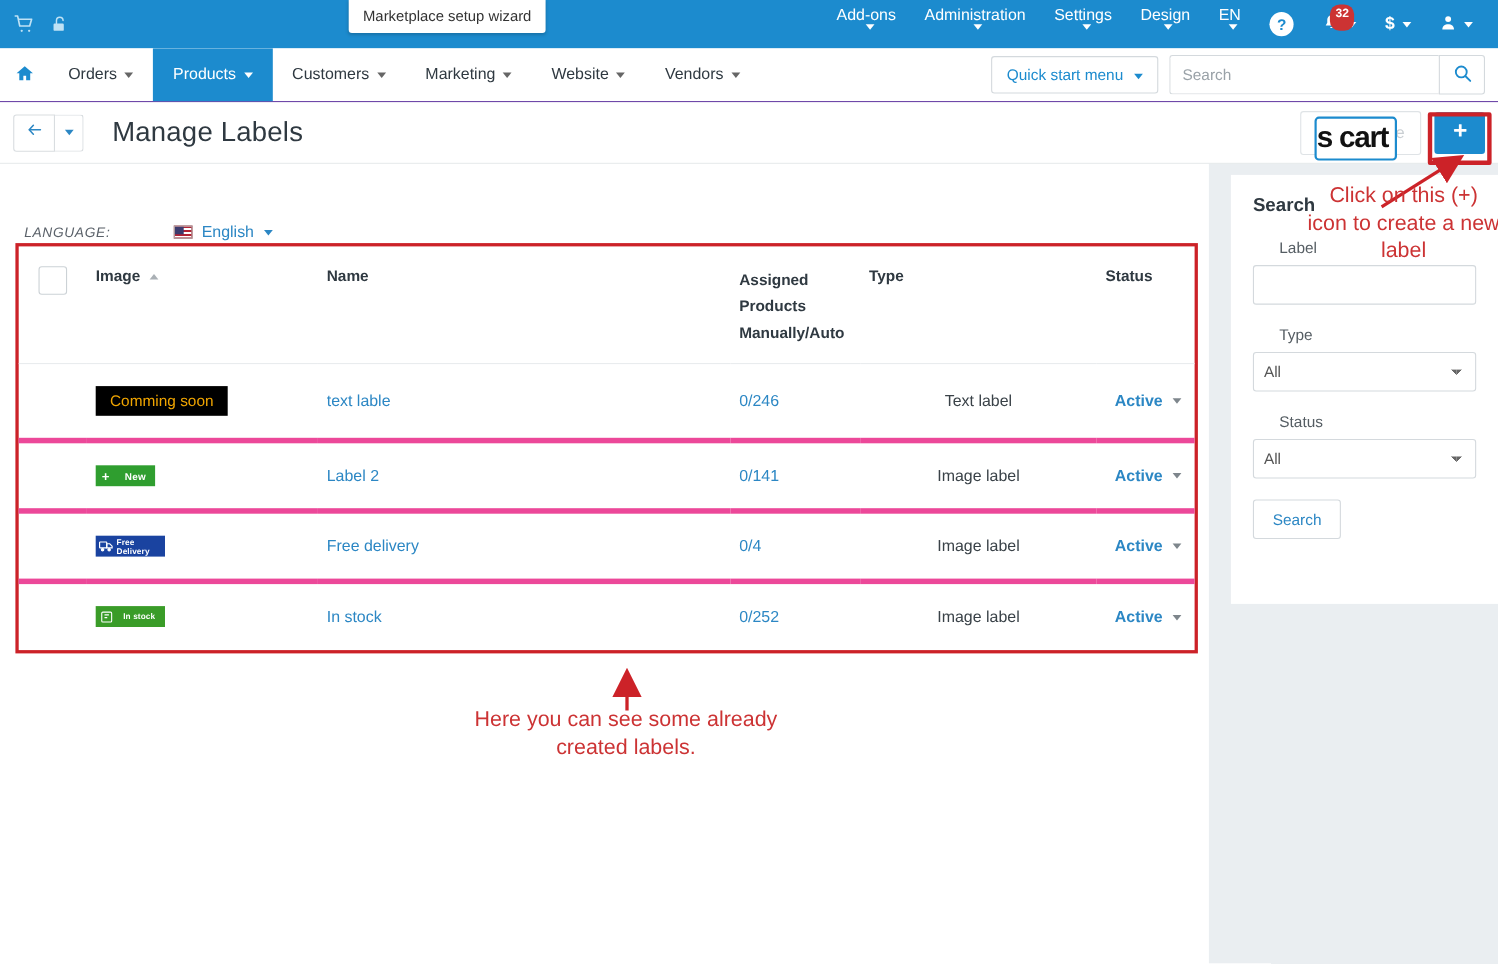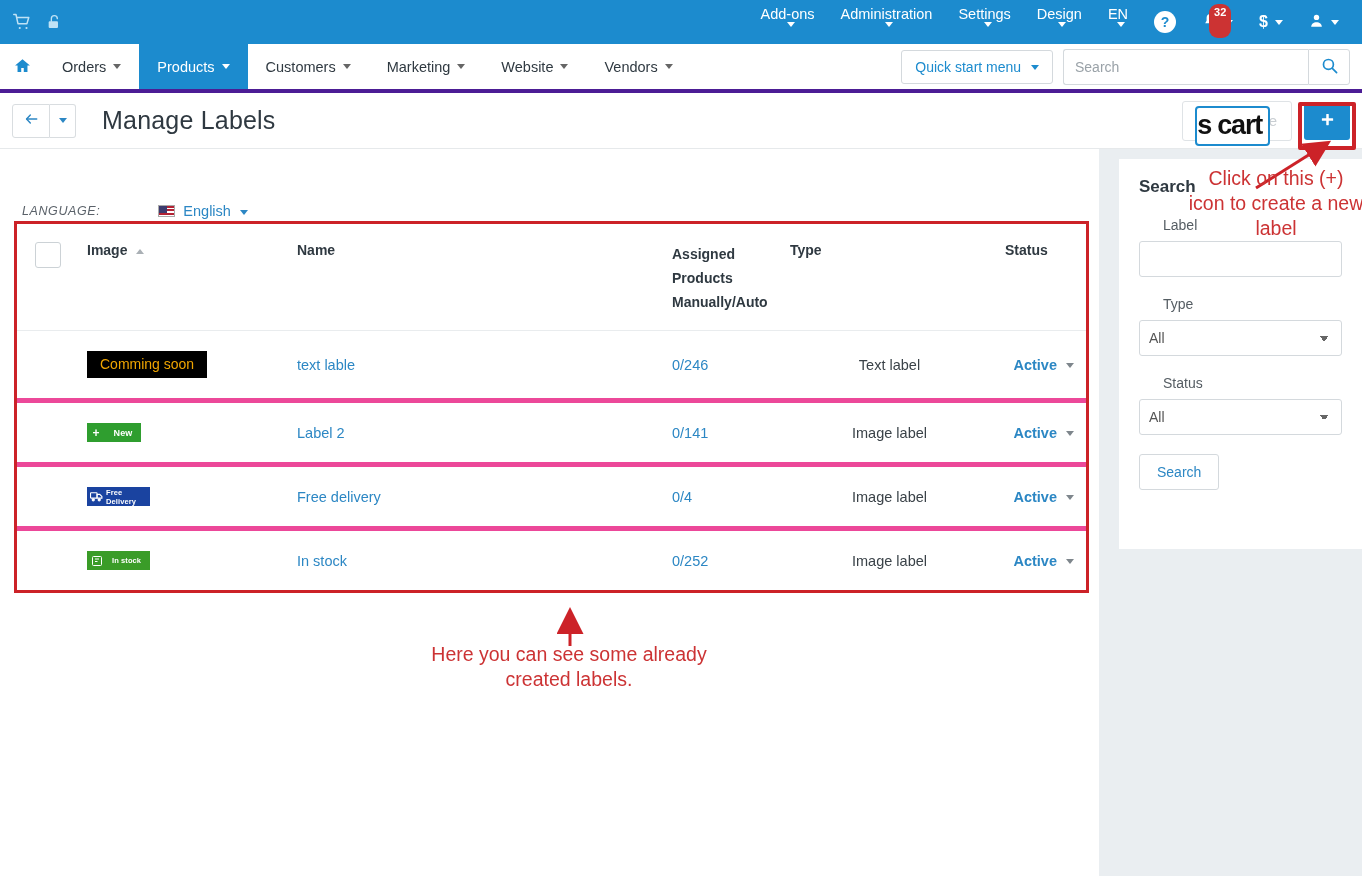--- a/index.html
+++ b/index.html
@@ -48,36 +48,36 @@
     display: flex; align-items: center; justify-content: center;
     font-weight: bold; font-size: 14px;
   }
   .tb-item {
     height: 44px; display: flex; align-items: center; padding: 0 13px;
     cursor: pointer; color: #fff; position: relative;
   }
   .badge-count {
     position: absolute; top: 4px; left: 20px;
     background: #cc3333; color: #fff; border-radius: 9px;
-    font-size: 11px; line-height: 1; padding: 3px 5px 20px; font-weight: bold;
+    font-size: 11px; line-height: 1; padding: 3px 5px 10px; font-weight: bold;
   }
 
   
   .wizard-tip {
     position: absolute; left: 317px; top: 0px;
     background: #ffffff; color: #333; font-size: 13.5px;
     padding: 7px 13px 8px; border-radius: 0 0 3px 3px;
     box-shadow: 0 1px 3px rgba(0,0,0,.18);
     z-index: 30; white-space: nowrap;
   }
 
   
   .mainnav {
     position: absolute; top: 44px; left: 0; width: 1362px; height: 49px;
-    background: #ffffff; border-bottom: 4px solid #4c1d95;
+    background: #ffffff; border-bottom: 1px solid #4c1d95;
     display: flex; align-items: stretch;
   }
   .nav-home {
     width: 44px; display:flex; align-items:center; justify-content:center;
     color:#1c8bce; cursor: pointer;
   }
   .nav-item {
     display: flex; align-items: center; padding: 0 18px;
     color: #2f3941; font-size: 14.5px; cursor: pointer; white-space: nowrap;
   }
@@ -373,20 +373,23 @@
           <svg width="15" height="17" viewBox="0 0 24 24" fill="#ffffff">
             <circle cx="12" cy="7" r="4.3"></circle>
             <path d="M3.5 22c0-4.7 3.8-7.4 8.5-7.4s8.5 2.7 8.5 7.4z"></path>
           </svg>
         </span>
         <i class="caret" style="margin-left:7px"></i>
       </div>
     </div>
   </div>
 
+  <div class="wizard-tip">
+    <span>Marketplace setup wizard</span>
+  </div>
 
   <div class="mainnav">
     <div class="nav-home">
       <span>
         <svg width="17" height="17" viewBox="0 0 24 24" fill="#1c8bce">
           <path d="M12 3 1.5 12H5v9h5.2v-5.6h3.6V21H19v-9h3.5z"></path>
         </svg>
       </span>
     </div>
     <div class="nav-item">

